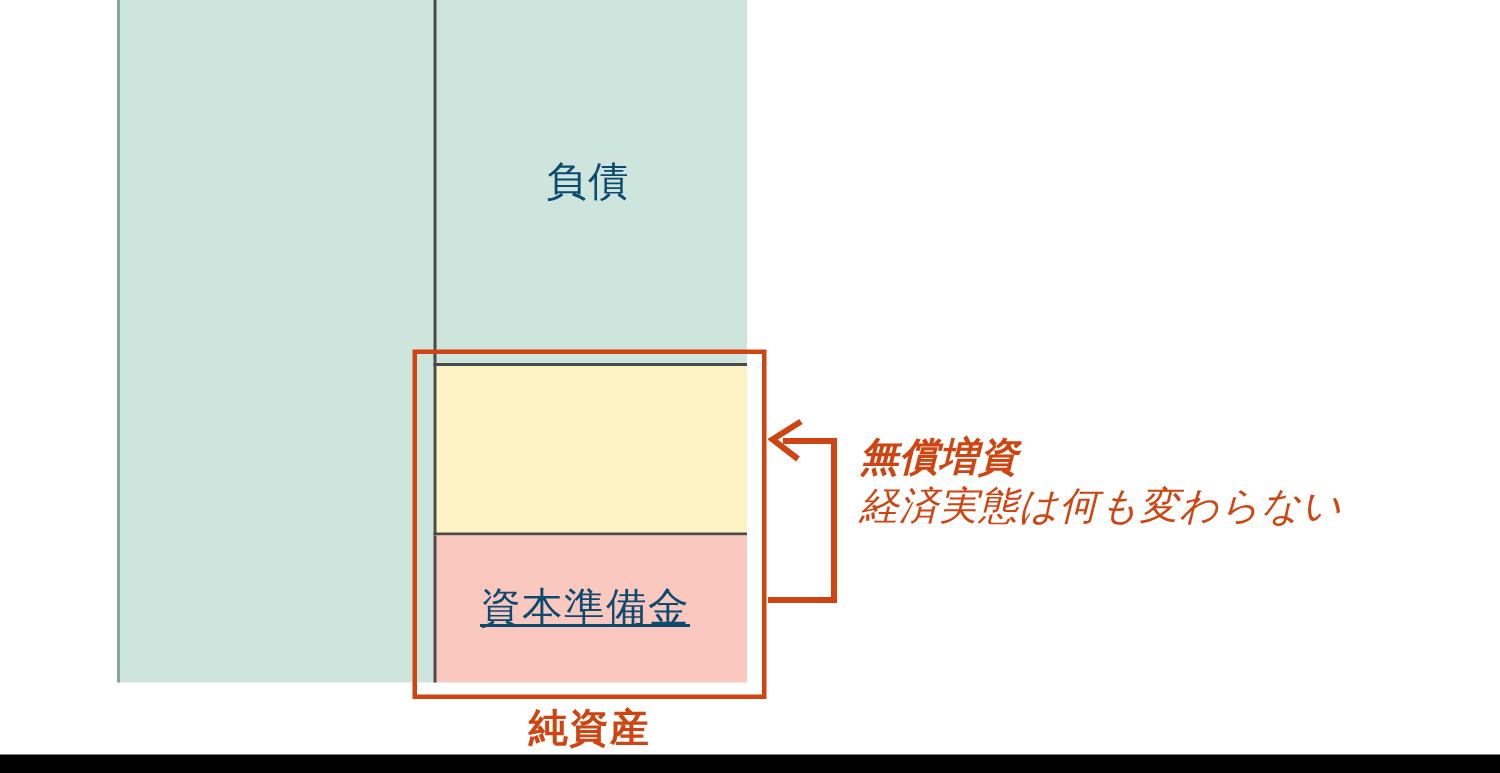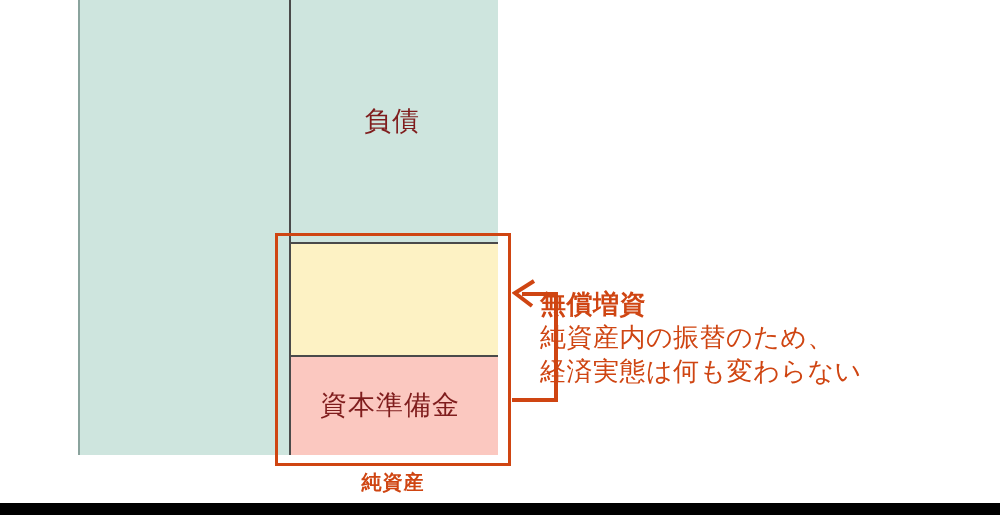--- a/index.html
+++ b/index.html
@@ -78,32 +78,32 @@
     height: 98px;
     background: #fbc8c0;
     border-left: 2px solid #4a4a4a;
     box-sizing: border-box;
   }
 
   
 
   .block-label {
     position: absolute;
-    color: #7f1d1d;
+    color: #0c4a6e;
     font-size: 27px;
     letter-spacing: 1px;
     white-space: nowrap;
     text-align: center;
     line-height: 1;
   }
 
   .label-assets  { left: 113px; top: 208px; width: 140px; }
   .label-liab    { left: 322px; top: 108px; width: 140px; }
   .label-capital { left: 320px; top: 287px; width: 140px; }
-  .label-reserve { left: 303px; top: 392px; width: 174px; }
+  .label-reserve { left: 303px; top: 392px; width: 174px; text-decoration: underline; }
 
   
 
   .highlight-box {
     position: absolute;
     left: 275px;
     top: 233px;
     width: 236px;
     height: 233px;
     border: 3px solid #cf4512;
@@ -111,21 +111,21 @@
     box-sizing: border-box;
   }
 
   .highlight-caption {
     position: absolute;
     left: 275px;
     top: 472px;
     width: 236px;
     text-align: center;
     color: #cf4512;
-    font-size: 20px;
+    font-size: 26px;
     font-weight: bold;
     letter-spacing: 1px;
     white-space: nowrap;
     line-height: 1;
   }
 
   
 
   .connector {
     position: absolute;
@@ -133,25 +133,26 @@
     top: 278px;
     width: 62px;
     height: 128px;
   }
   .connector svg { display: block; }
 
   
 
   .annotation {
     position: absolute;
-    left: 540px;
+    left: 573px;
     top: 288px;
     color: #cf4512;
     line-height: 1.28;
     white-space: nowrap;
+    font-style: italic;
   }
   .annotation .ann-title {
     font-size: 26px;
     font-weight: bold;
     letter-spacing: 0.5px;
   }
   .annotation .ann-line {
     font-size: 26px;
     font-weight: normal;
     letter-spacing: 0.5px;
@@ -201,19 +202,18 @@
       <path d="M 44 122 L 0 122" stroke="#cf4512" stroke-width="4" fill="none" stroke-linecap="square"></path>
 
       <path d="M 44 16 L 12 16" stroke="#cf4512" stroke-width="4" fill="none" stroke-linecap="square"></path>
 
       <path d="M 22 3 L 3 15 L 20 28" stroke="#cf4512" stroke-width="4" fill="none" stroke-linecap="butt" stroke-linejoin="miter"></path>
     </svg>
   </div>
 
   <div class="annotation">
     <div class="ann-title">無償増資</div>
-    <div class="ann-line">純資産内の振替のため、</div>
     <div class="ann-line">経済実態は何も変わらない</div>
   </div>
 
   <div class="bottom-bar"></div>
 
 </div>
 
 </body></html>

